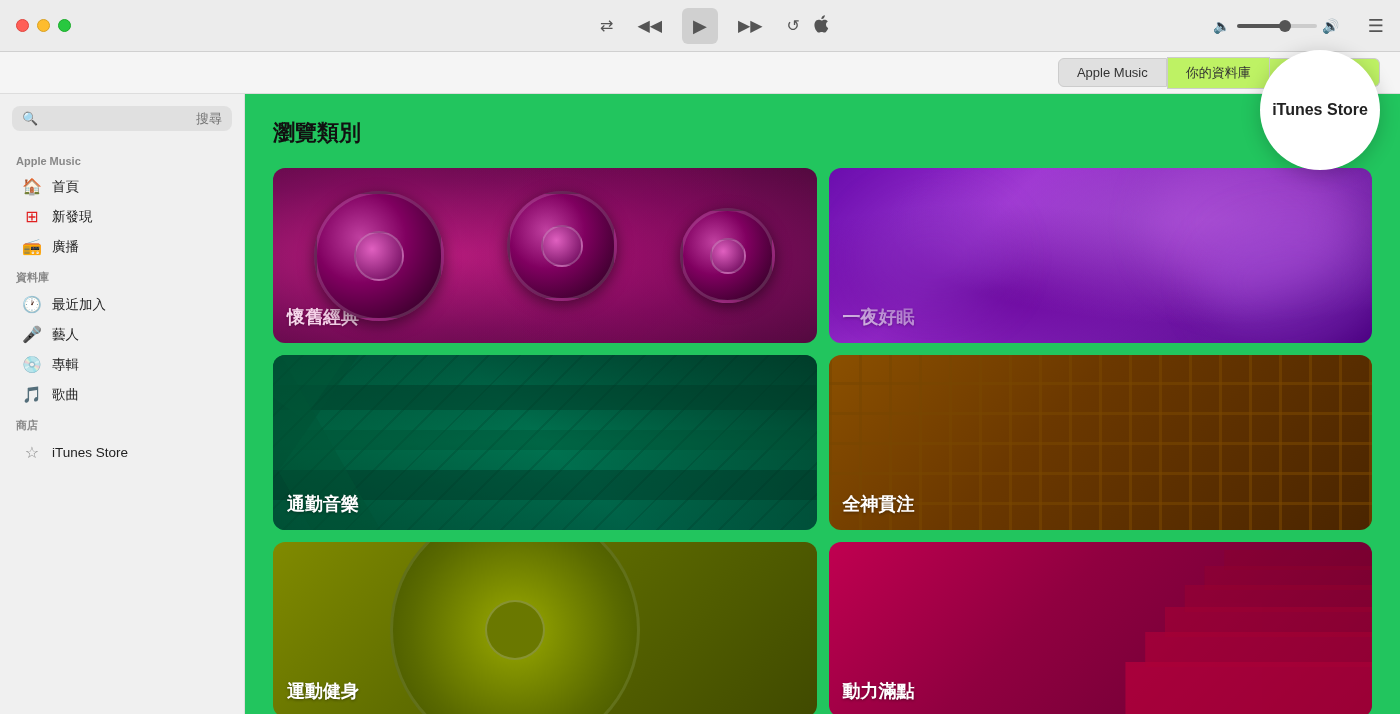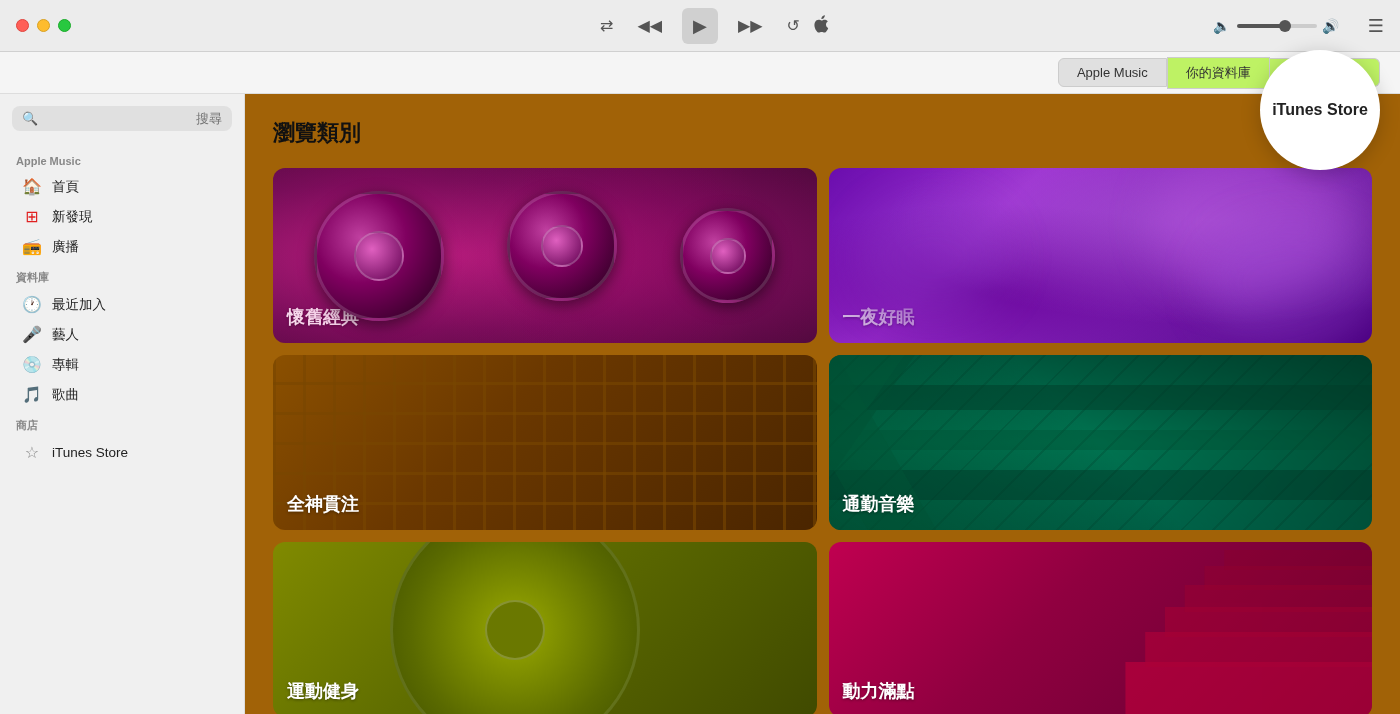--- a/index.html
+++ b/index.html
@@ -200,21 +200,21 @@
       margin: 1px 6px;
     }
     .sidebar-item .si-icon { font-size: 16px; width: 20px; text-align: center; }
     .si-red { color: #e02020; }
     .si-pink { color: #e8365d; }
     .si-star { color: #888; }
 
     
     .content {
       flex: 1;
-      background: #a16207;
+      background: #22c55e;
       overflow-y: auto;
       padding: 24px 28px;
       position: relative;
     }
     .browse-title {
       font-size: 22px;
       font-weight: 700;
       color: #111;
       margin-bottom: 20px;
     }
@@ -499,41 +499,41 @@
       <div class="card">
         <div class="card-bg card-sleep">
           <div class="smoke" style="width:200px;height:150px;top:-20px;right:20px;"></div>
           <div class="smoke" style="width:150px;height:120px;top:30px;left:30px;background:rgba(140,60,200,0.3);"></div>
           <div class="smoke" style="width:180px;height:130px;top:50px;right:-10px;background:rgba(160,80,220,0.25);"></div>
           <span class="card-label">一夜好眠</span>
         </div>
       </div>
 
       <div class="card">
-        <div class="card-bg card-focus" style="padding:0;position:relative;">
-          <div class="maze-overlay"></div>
-          <span class="card-label" style="position:absolute;bottom:14px;left:14px;">全神貫注</span>
-        </div>
-      </div>
-
-      <div class="card">
         <div class="card-bg card-commute" style="padding:0;position:relative;">
           <div class="road-overlay"></div>
 
           <svg style="position:absolute;inset:0;width:100%;height:100%;opacity:0.6;" viewBox="0 0 550 175" preserveAspectRatio="none">
 
             <rect x="0" y="30" width="550" height="25" fill="rgba(0,60,40,0.8)"></rect>
             <rect x="0" y="75" width="550" height="20" fill="rgba(0,80,50,0.6)"></rect>
             <rect x="0" y="115" width="550" height="30" fill="rgba(0,50,35,0.7)"></rect>
 
             <rect x="-50" y="-50" width="100" height="300" fill="rgba(0,70,45,0.5)" transform="rotate(35 200 100)"></rect>
             <rect x="0" y="-50" width="80" height="300" fill="rgba(0,90,55,0.4)" transform="rotate(35 350 80)"></rect>
             <rect x="0" y="-50" width="60" height="300" fill="rgba(0,80,50,0.5)" transform="rotate(-30 100 80)"></rect>
           </svg>
           <span class="card-label" style="position:absolute;bottom:14px;left:14px;">通勤音樂</span>
+        </div>
+      </div>
+
+      <div class="card">
+        <div class="card-bg card-focus" style="padding:0;position:relative;">
+          <div class="maze-overlay"></div>
+          <span class="card-label" style="position:absolute;bottom:14px;left:14px;">全神貫注</span>
         </div>
       </div>
 
       <div class="card">
         <div class="card-bg card-exercise" style="padding:0;position:relative;overflow:hidden;">
           <div class="disc-overlay">
             <div class="disc">
               <div class="disc-inner"></div>
             </div>
           </div>

